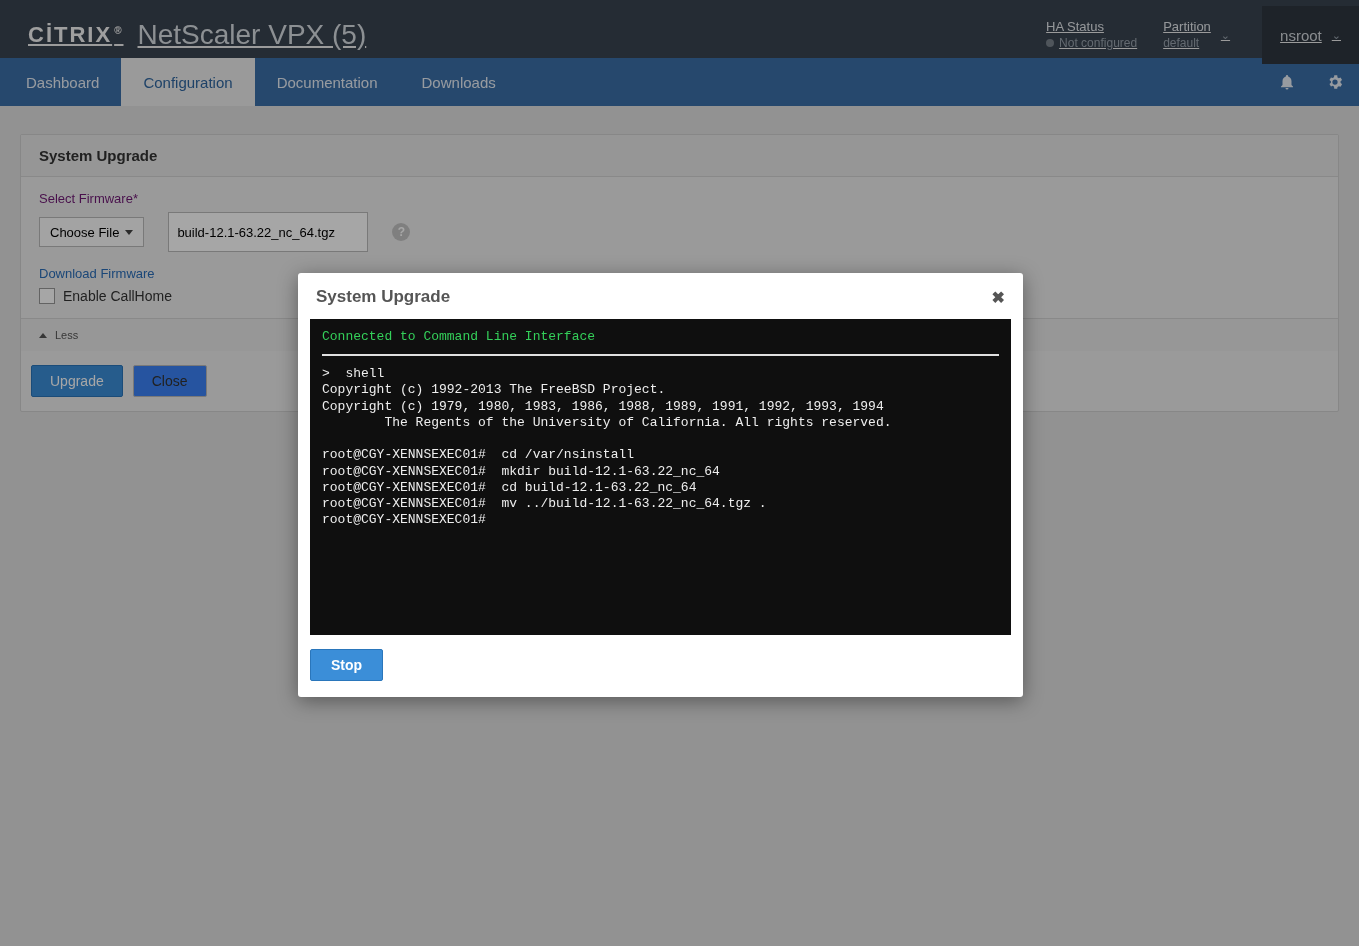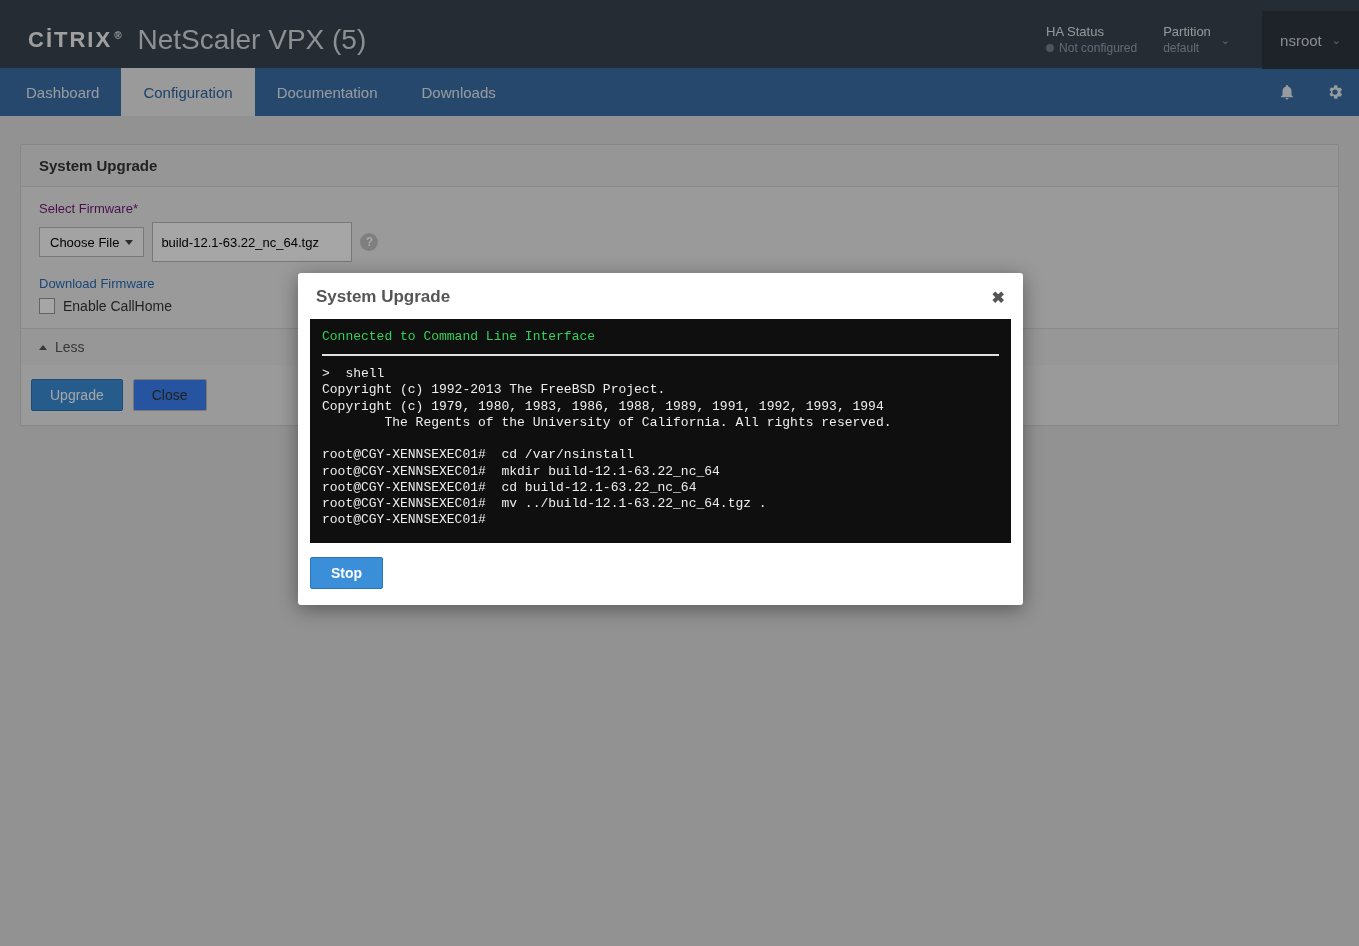--- a/index.html
+++ b/index.html
@@ -8,25 +8,26 @@
     background: #e0e0e0;
     width: 1359px;
     height: 946px;
     overflow: hidden;
     position: relative;
   }
 
   
   .header {
     background: #3a4450;
-    height: 68px;
+    height: 58px;
     display: flex;
     align-items: center;
     color: #eee;
     padding: 12px 20px 0 28px;
+    text-decoration: underline;
   }
   .logo {
     font-weight: 900;
     font-size: 22px;
     letter-spacing: 2px;
     color: #f5f5f5;
   }
   .logo .reg { font-size: 10px; vertical-align: super; margin-left: 2px; }
   .product-title {
     font-size: 28px;
@@ -102,41 +103,41 @@
     font-weight: 700;
     font-size: 15px;
     color:#333;
     border-bottom:1px solid #d3d3d3;
     background:#e6e6e6;
   }
   .panel-body {
     padding: 14px 18px;
   }
   .field-label { font-size:13px; color:#701a75; margin-bottom:6px;}
-  .field-row { display:flex; align-items:center; gap:8px; margin-bottom:10px;}
+  .field-row { display:flex; align-items:center; gap:24px; margin-bottom:10px;}
   .choose-btn {
     border:1px solid #bbb; background:#fafafa;
     height:30px; padding:0 10px; font-size:13px;
     display:flex; align-items:center; gap:6px; cursor:pointer;
   }
   .file-input {
     border:1px solid #bbb; height:40px; width:200px;
     padding:0 8px; font-size:13px; background:#fff;
   }
   .help-icon {
     width:18px;height:18px;border-radius:50%;background:#c4c4c4;
     display:inline-flex;align-items:center;justify-content:center;
     color:#fff;font-size:12px;font-weight:700;cursor:pointer;
   }
   .dl-link { color:#2a6db8; font-size:13px; cursor:pointer; display:inline-block; margin-top:4px;}
   .chk-row { display:flex; align-items:center; gap:8px; margin-top:16px; font-size:14px; color:#333;}
   .chk { width:16px;height:16px;border:1px solid #999;background:#fff;}
   .less-bar {
     border-top:1px solid #d3d3d3;
-    padding:10px 18px; font-size:14px; color:#555;
+    padding:10px 18px; font-size:11px; color:#555;
     display:flex;align-items:center;gap:8px;cursor:pointer;
     background:#e9e9e9;
   }
   .btn-row { padding:14px 0 6px 10px; display:flex; gap:10px;}
   .btn {
     height:32px; padding:0 18px; font-size:14px;
     border:1px solid #bbb; background:#3b82f6; cursor:pointer;
     border-radius:2px; color:#333;
   }
   .btn.primary { background:#3b8ed8; border-color:#2a76bb; color:#fff; }
@@ -157,21 +158,21 @@
   }
   .modal-hd h3 { font-size:17px; font-weight:700; color:#555;}
   .modal-close { cursor:pointer; font-size:16px; color:#555; font-weight:700;}
   .terminal {
     margin:0 12px;
     background:#0f0f0f;
     color:#eee;
     font-family: "Courier New", monospace;
     font-size:13px;
     padding:10px 12px 30px;
-    height:224px;
+    height:316px;
     overflow:hidden;
   }
   .term-head { color:#34d05a; padding-bottom:6px;}
   .term-hr { border:none; border-top:2px solid #e0e0e0; margin:4px 0 10px;}
   .term-body { white-space:pre; line-height:1.25;}
   .modal-ft { padding:14px 12px 16px;}
   .modal-ft .btn.primary { padding:0 20px; font-weight:600;}
 
   .tri-down {
     display:inline-block;width:0;height:0;

